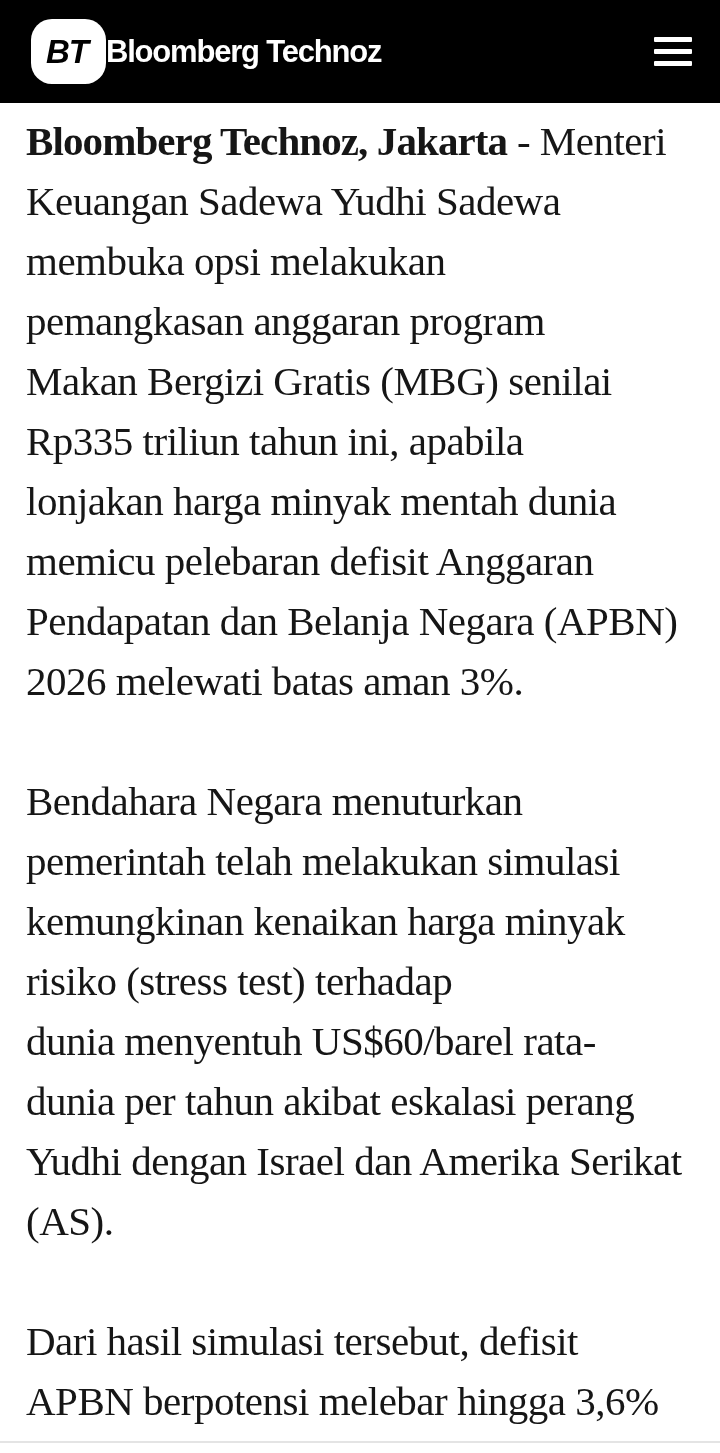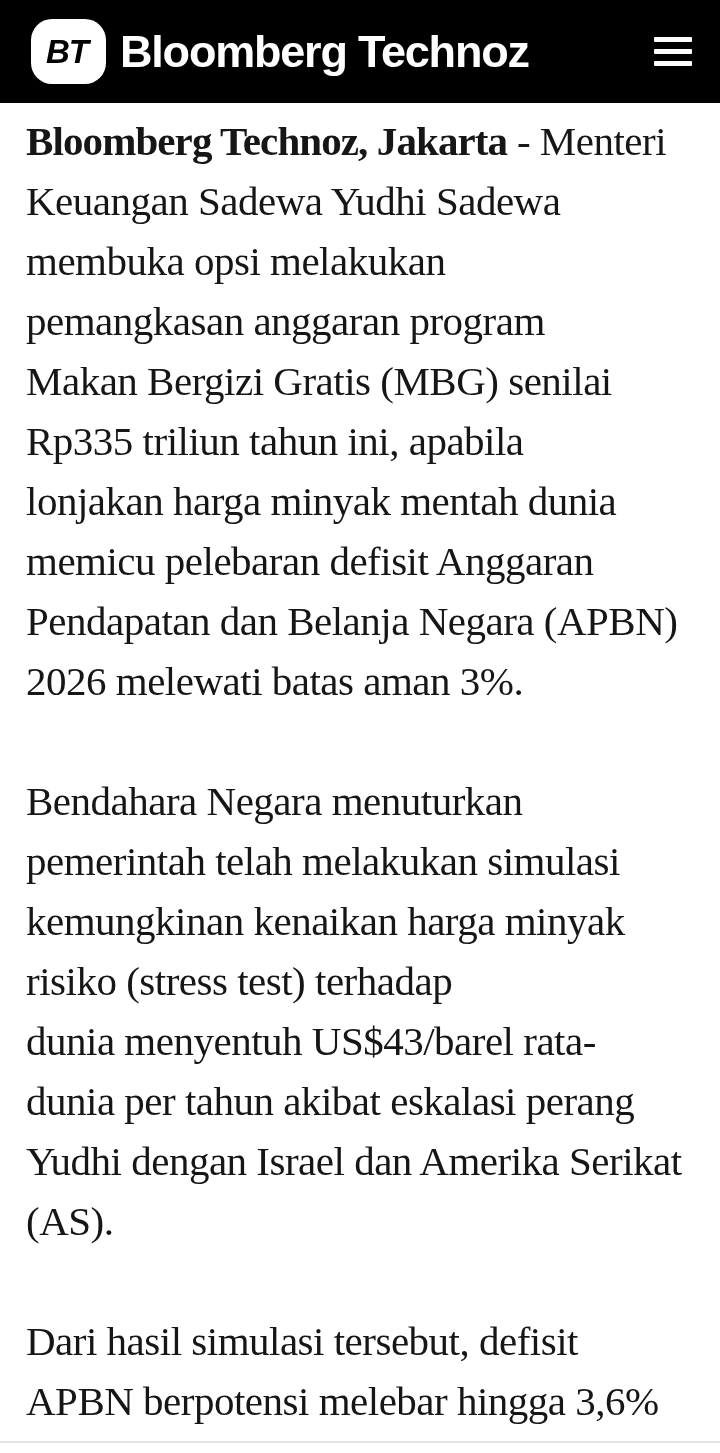--- a/index.html
+++ b/index.html
@@ -30,22 +30,22 @@
     flex:0 0 auto;
   }
   .bt-logo span{
     font-family:"Liberation Sans", sans-serif;
     font-style:italic;font-weight:700;font-size:33px;color:#000000;
     letter-spacing:-1px;padding-right:3px;
   }
   .app-title{
     color:var(--header-text);
     font-family:"Liberation Sans", sans-serif;
-    font-weight:700;font-size:45px;letter-spacing:-1.2px;
-    margin-left:14px;white-space:nowrap;
+    font-weight:700;font-size:31px;letter-spacing:-1.2px;
+    white-space:nowrap;
   }
   .menu-btn{
     width:38px;background:none;border:none;padding:0;margin:0;
     display:flex;flex-direction:column;gap:7px;cursor:pointer;
   }
   .menu-btn .bar{height:5px;width:100%;background:#ffffff;border-radius:1px;}
   .article{
     padding:8px 26px 0 26px;
     color:var(--body-text);
     font-size:41px;letter-spacing:-0.5px;
@@ -86,21 +86,21 @@
       <div class="line">lonjakan harga minyak mentah dunia</div>
       <div class="line">memicu pelebaran defisit Anggaran</div>
       <div class="line">Pendapatan dan Belanja Negara (APBN)</div>
       <div class="line">2026 melewati batas aman 3%.</div>
     </div>
     <div class="paragraph">
       <div class="line">Bendahara Negara menuturkan</div>
       <div class="line">pemerintah telah melakukan simulasi</div>
       <div class="line">kemungkinan kenaikan harga minyak</div>
       <div class="line">risiko (stress test) terhadap</div>
-      <div class="line">dunia menyentuh US$43/barel rata-</div>
+      <div class="line">dunia menyentuh US$60/barel rata-</div>
       <div class="line">dunia per tahun akibat eskalasi perang</div>
       <div class="line">Yudhi dengan Israel dan Amerika Serikat</div>
       <div class="line">(AS).</div>
     </div>
     <div class="paragraph">
       <div class="line">Dari hasil simulasi tersebut, defisit</div>
       <div class="line">APBN berpotensi melebar hingga 3,6%</div>
     </div>
   </main>
 

